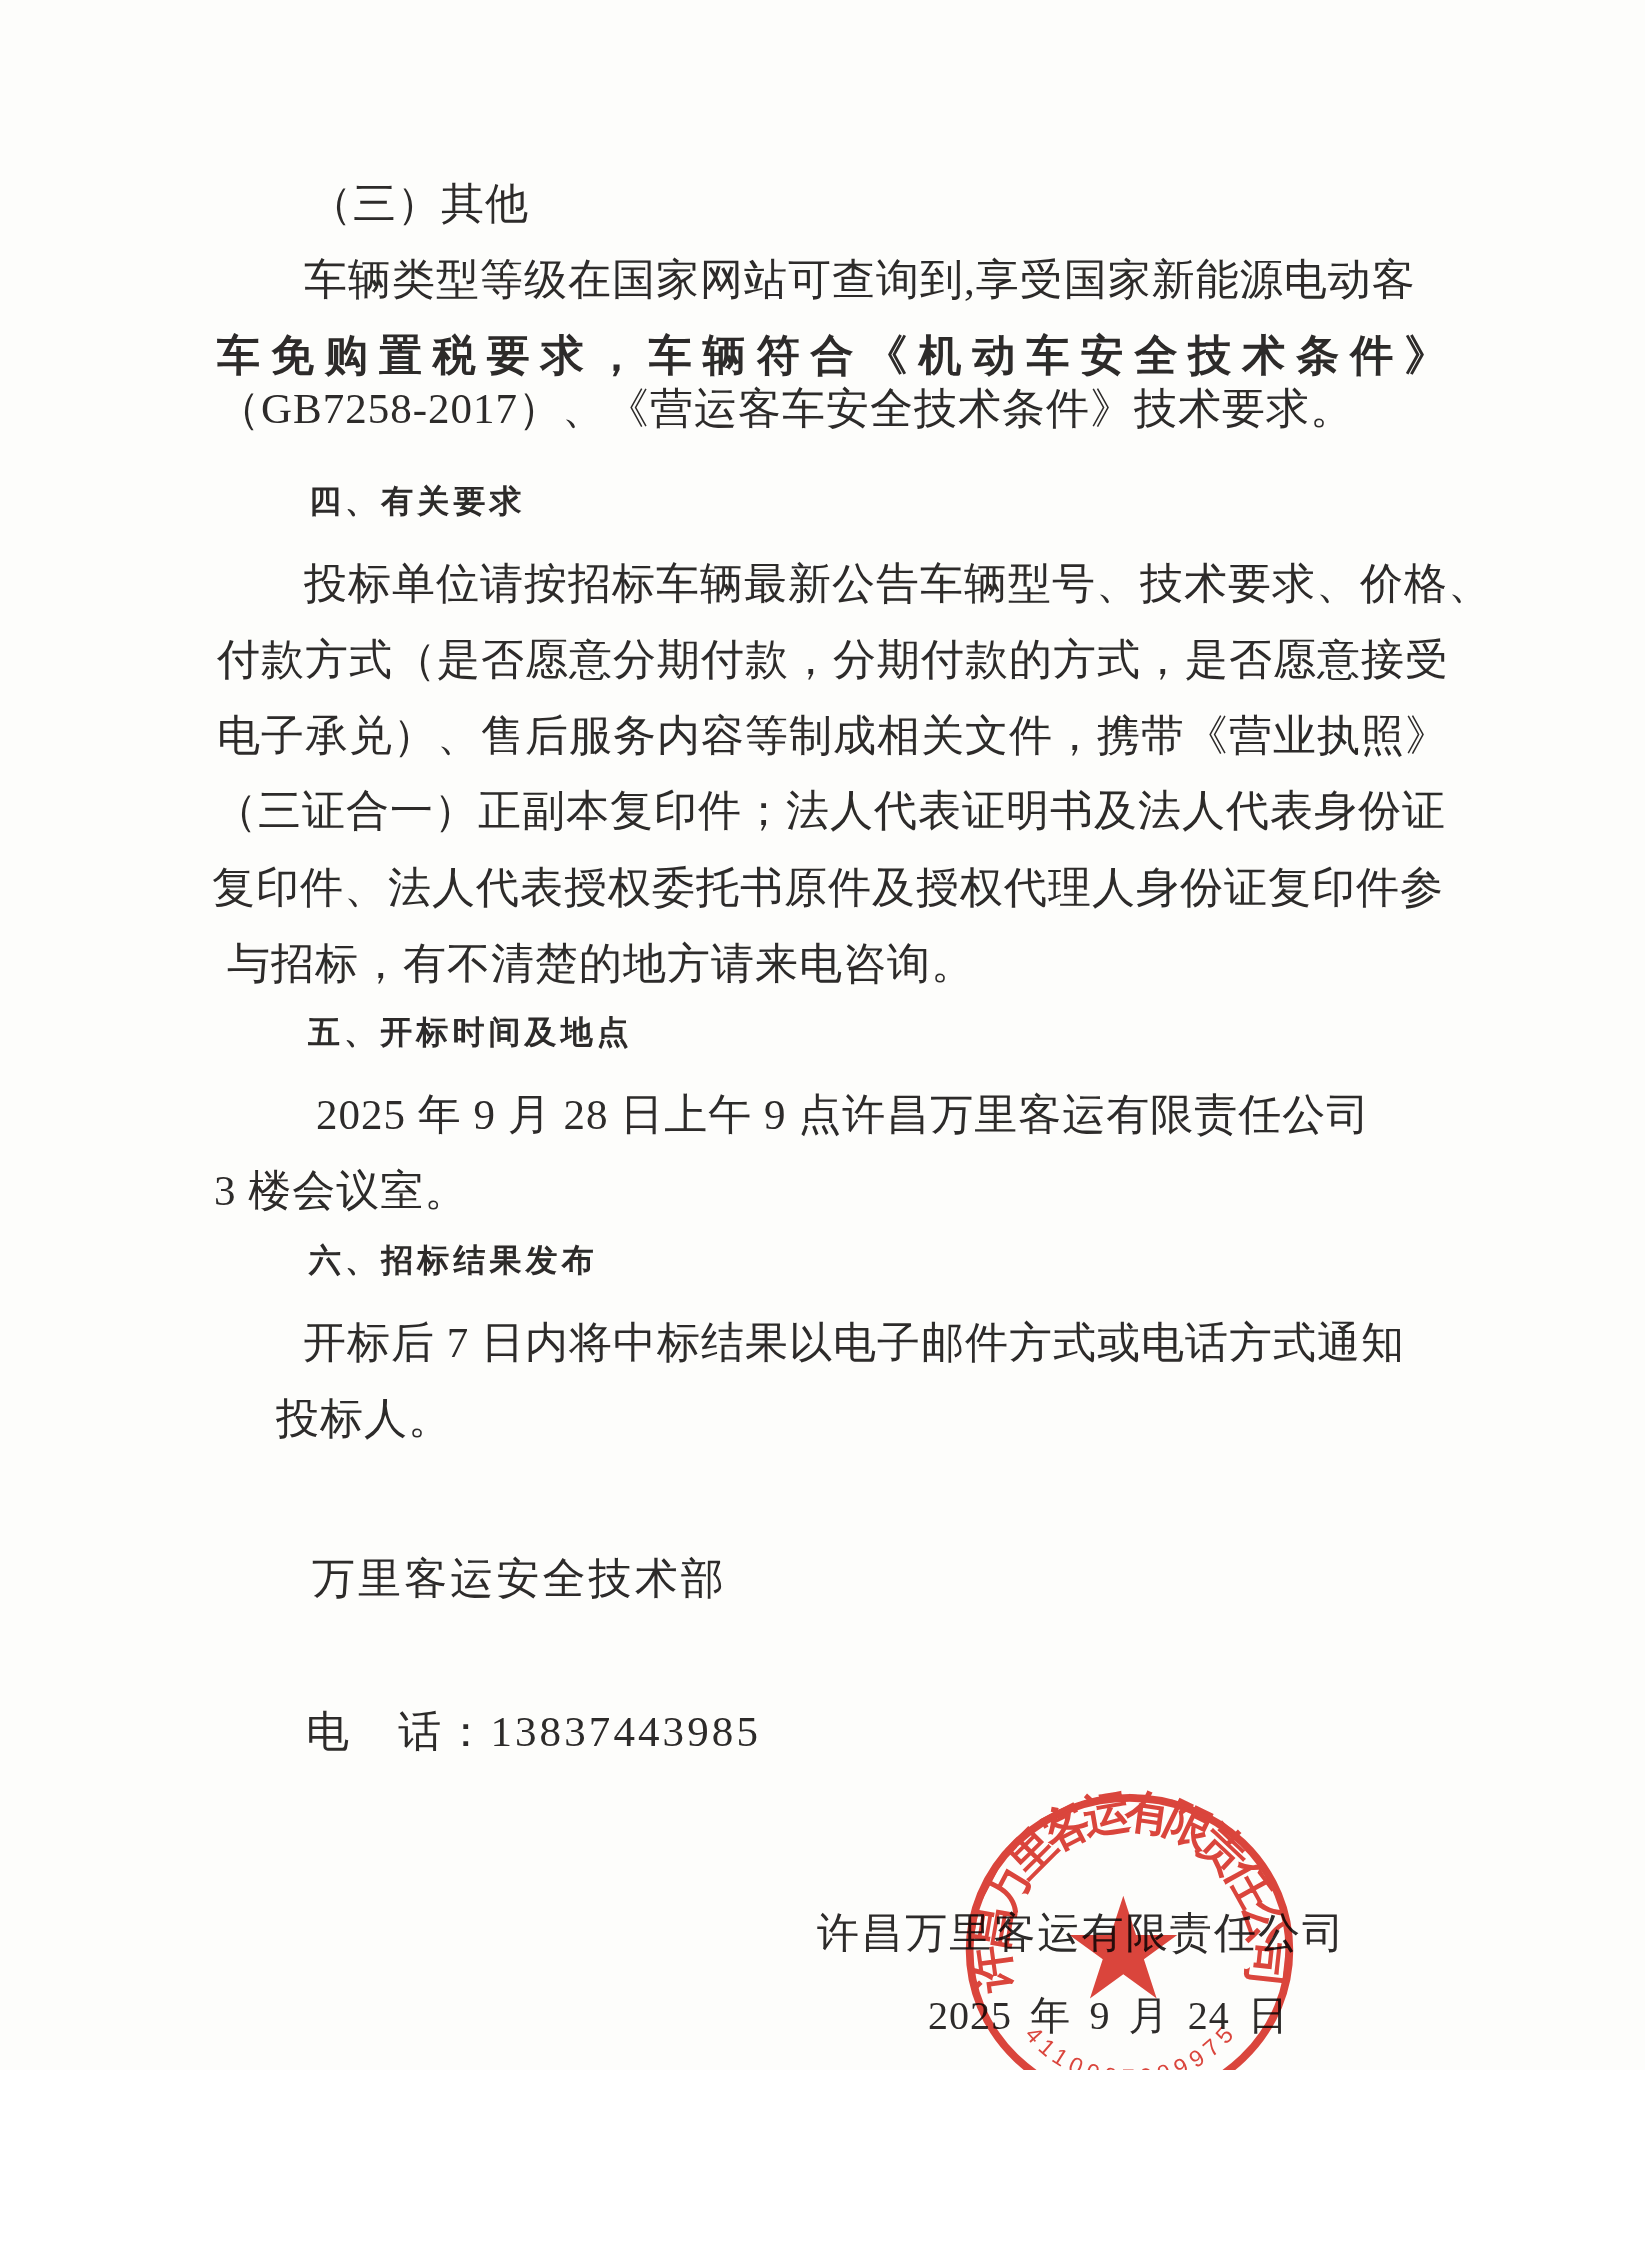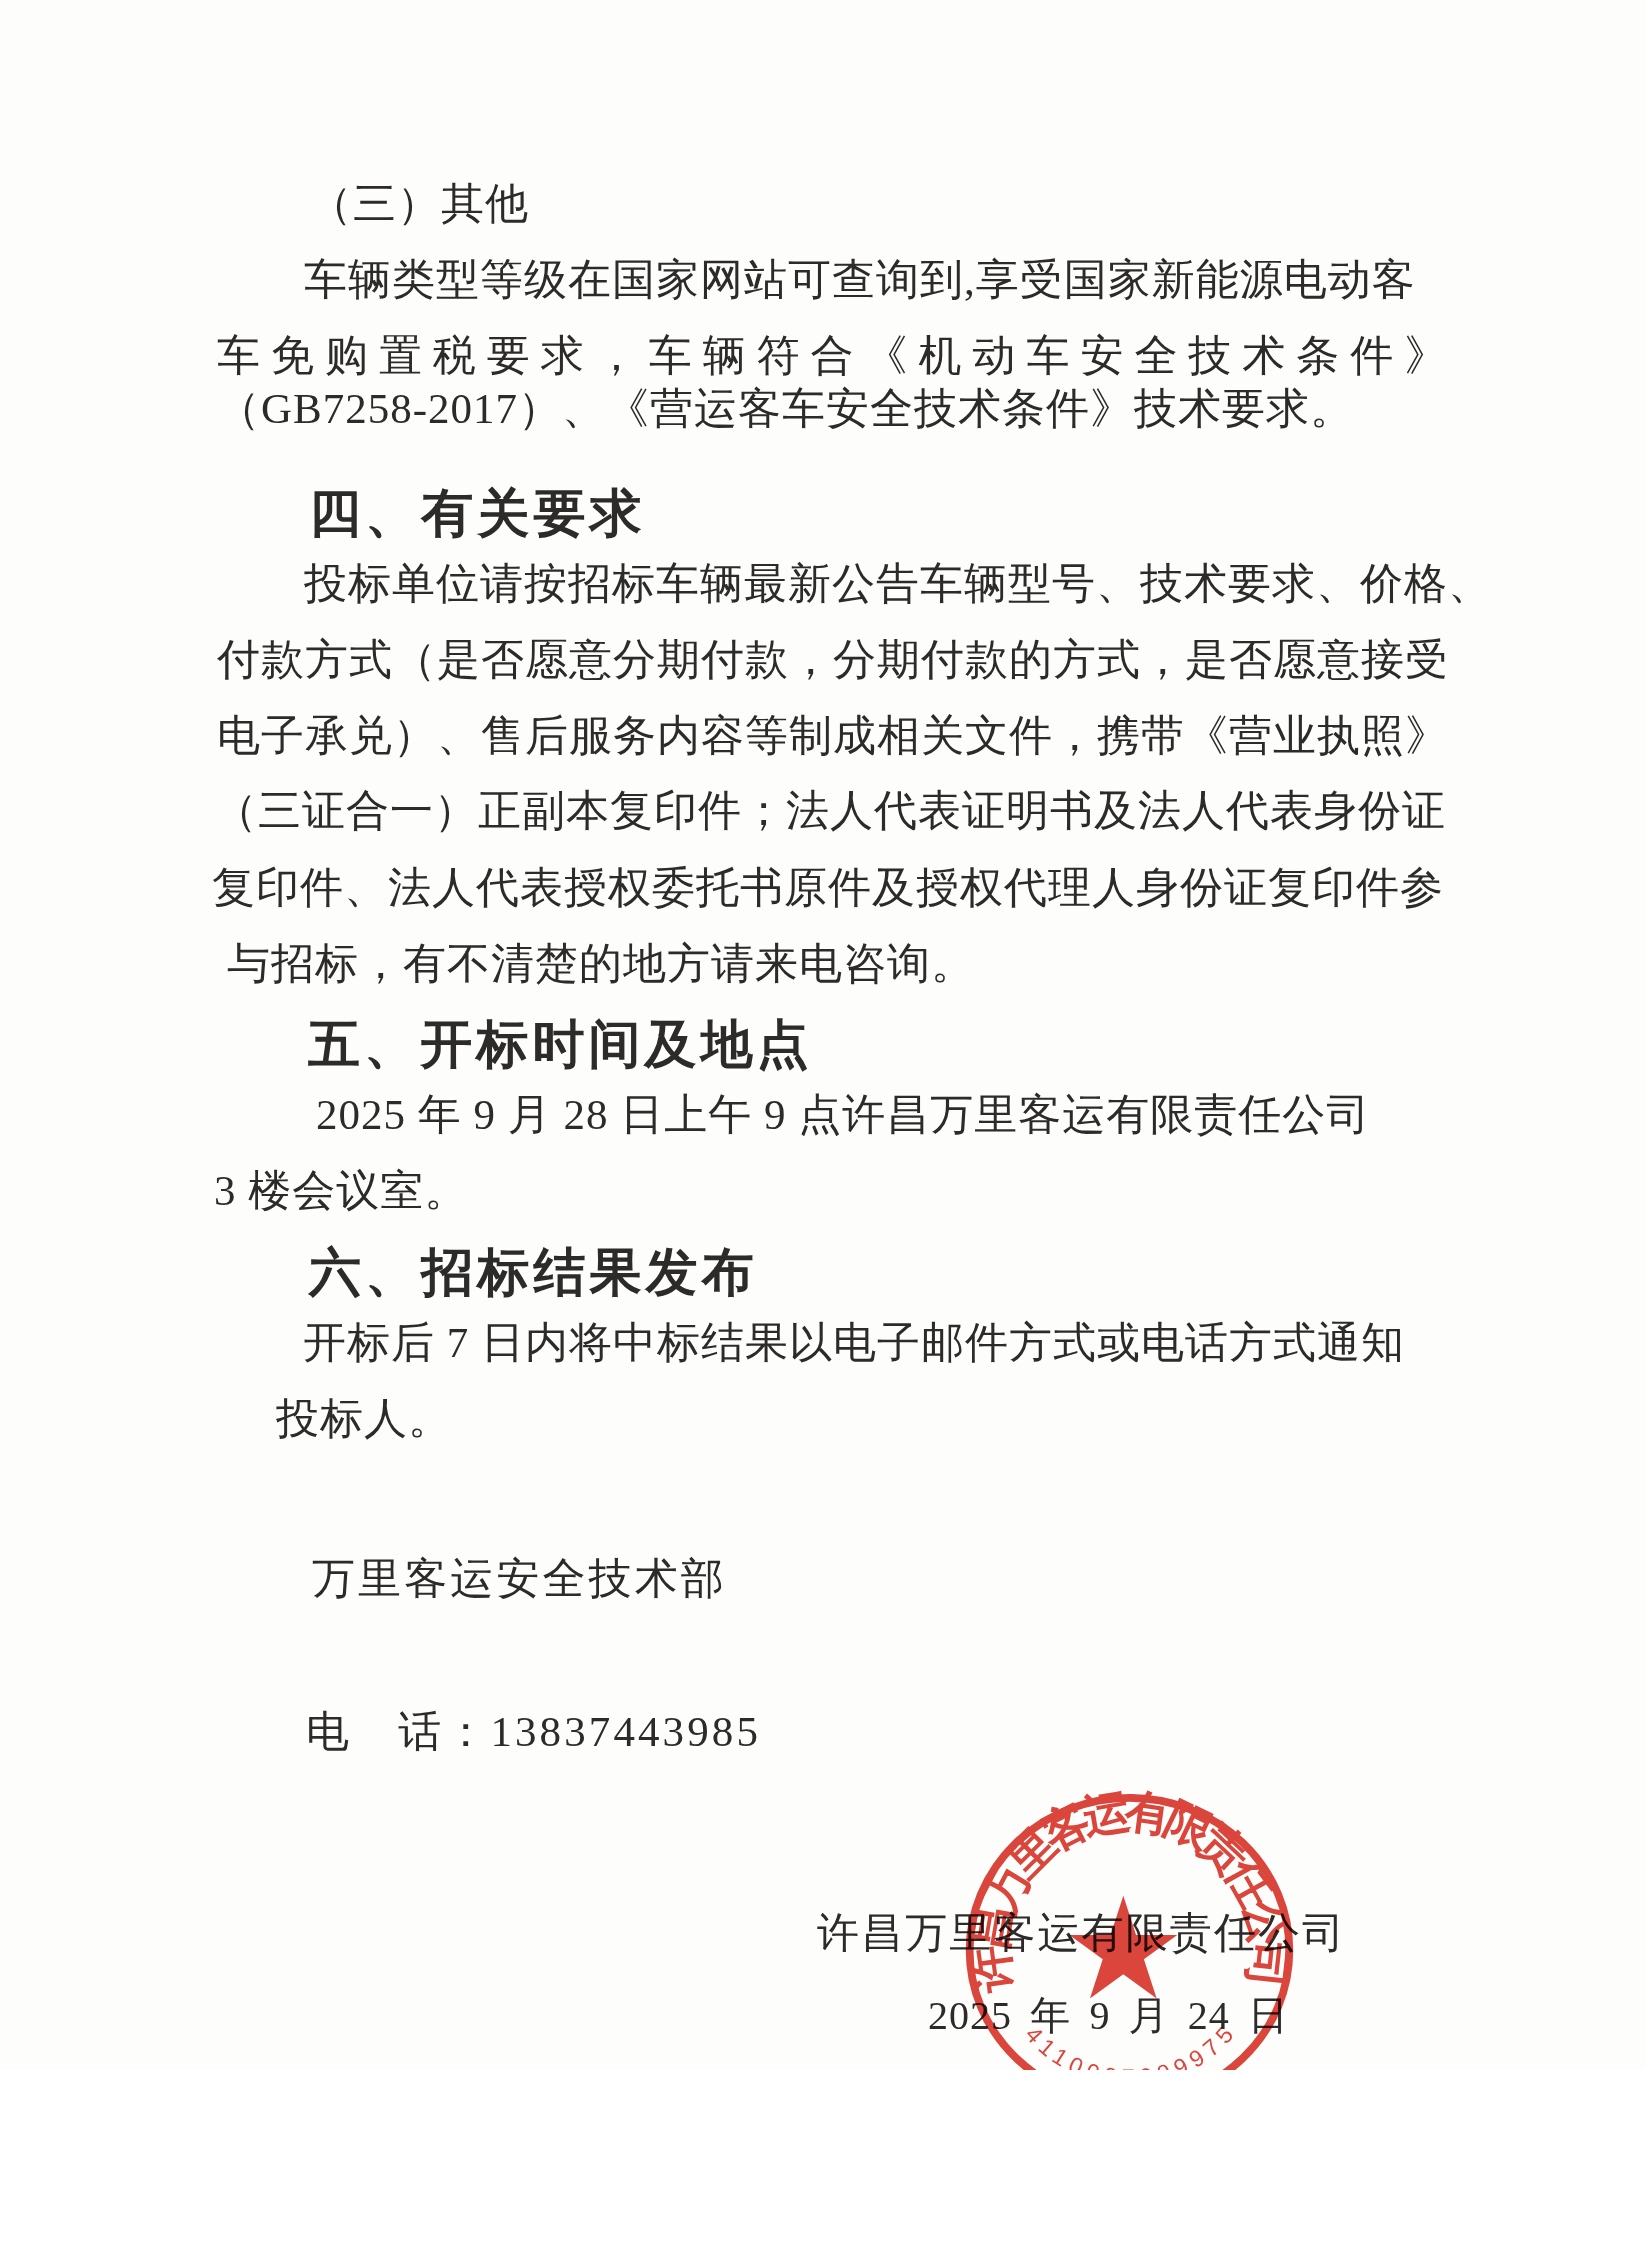--- a/index.html
+++ b/index.html
@@ -20,25 +20,26 @@
     position: absolute;
     white-space: nowrap;
     font-size: 43px;
     line-height: 1.18;
     letter-spacing: 1px;
     color: #2d2b2a;
   }
   .heading {
     font-family: "Liberation Sans", "DejaVu Sans", sans-serif;
     font-weight: 700;
-    font-size: 52px;
+    font-size: 32px;
     letter-spacing: 4.1px;
   }
   .spread {
     letter-spacing: 0.255em;
+    font-weight: bold;
   }
   .wide6 {
     letter-spacing: 3.1px;
     margin-top: 9px;
   }
   .sig-company {
     position: absolute;
     top: 1905px;
     left: 817px;
     font-size: 42px;

